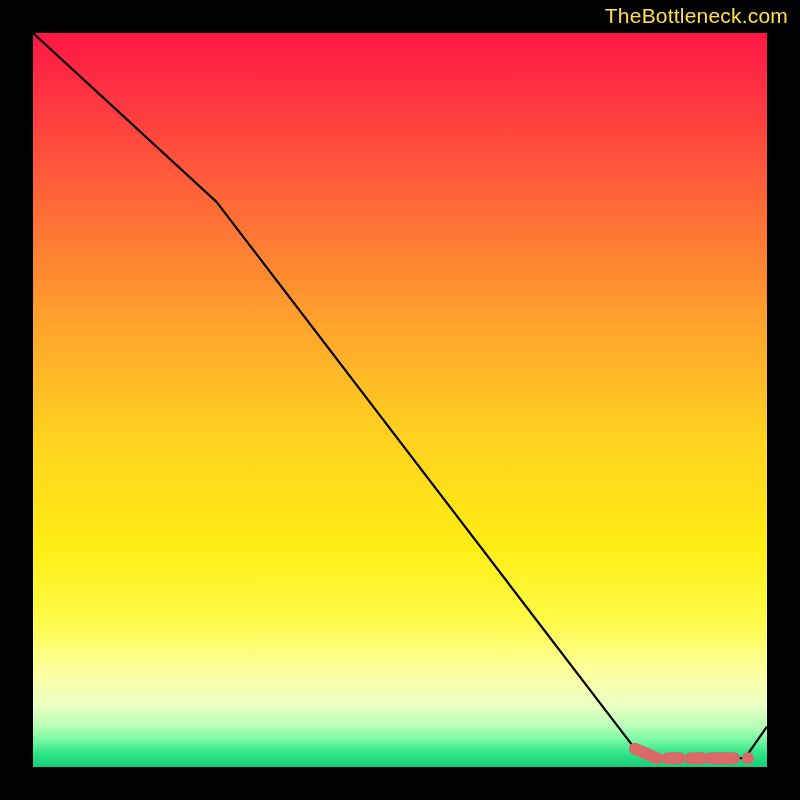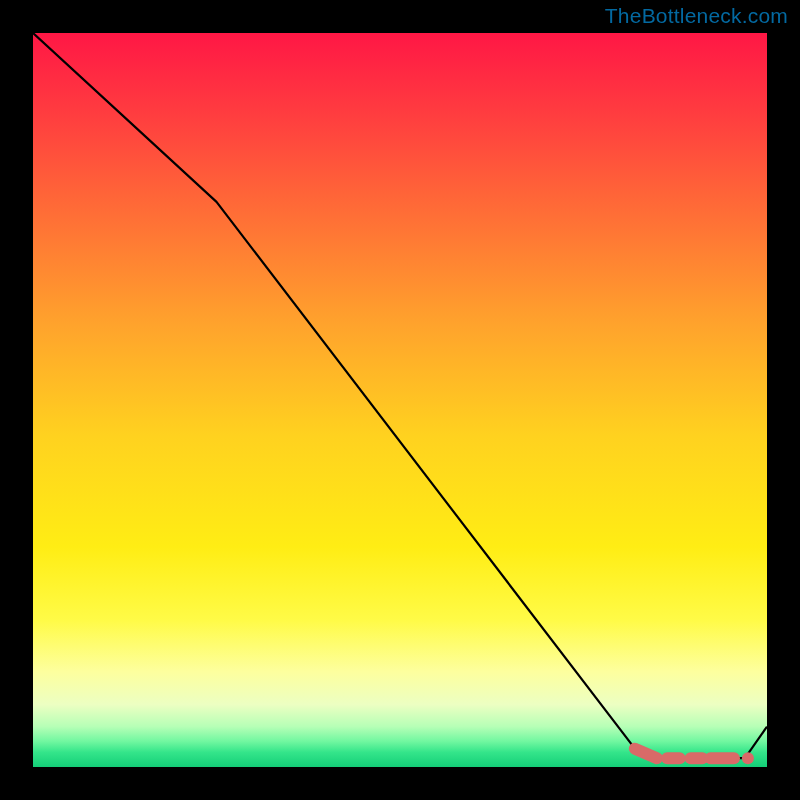--- a/index.html
+++ b/index.html
@@ -14,21 +14,21 @@
   .frame {
     position: relative;
     width: 800px;
     height: 800px;
     background: #000000;
   }
   .attribution {
     position: absolute;
     top: 4px;
     right: 12px;
-    color: #0369a1;
+    color: #fde047;
     font-size: 21px;
     font-weight: 500;
     letter-spacing: 0.2px;
   }
   .plot-area {
     position: absolute;
     left: 33px;
     top: 33px;
     width: 734px;
     height: 734px;

